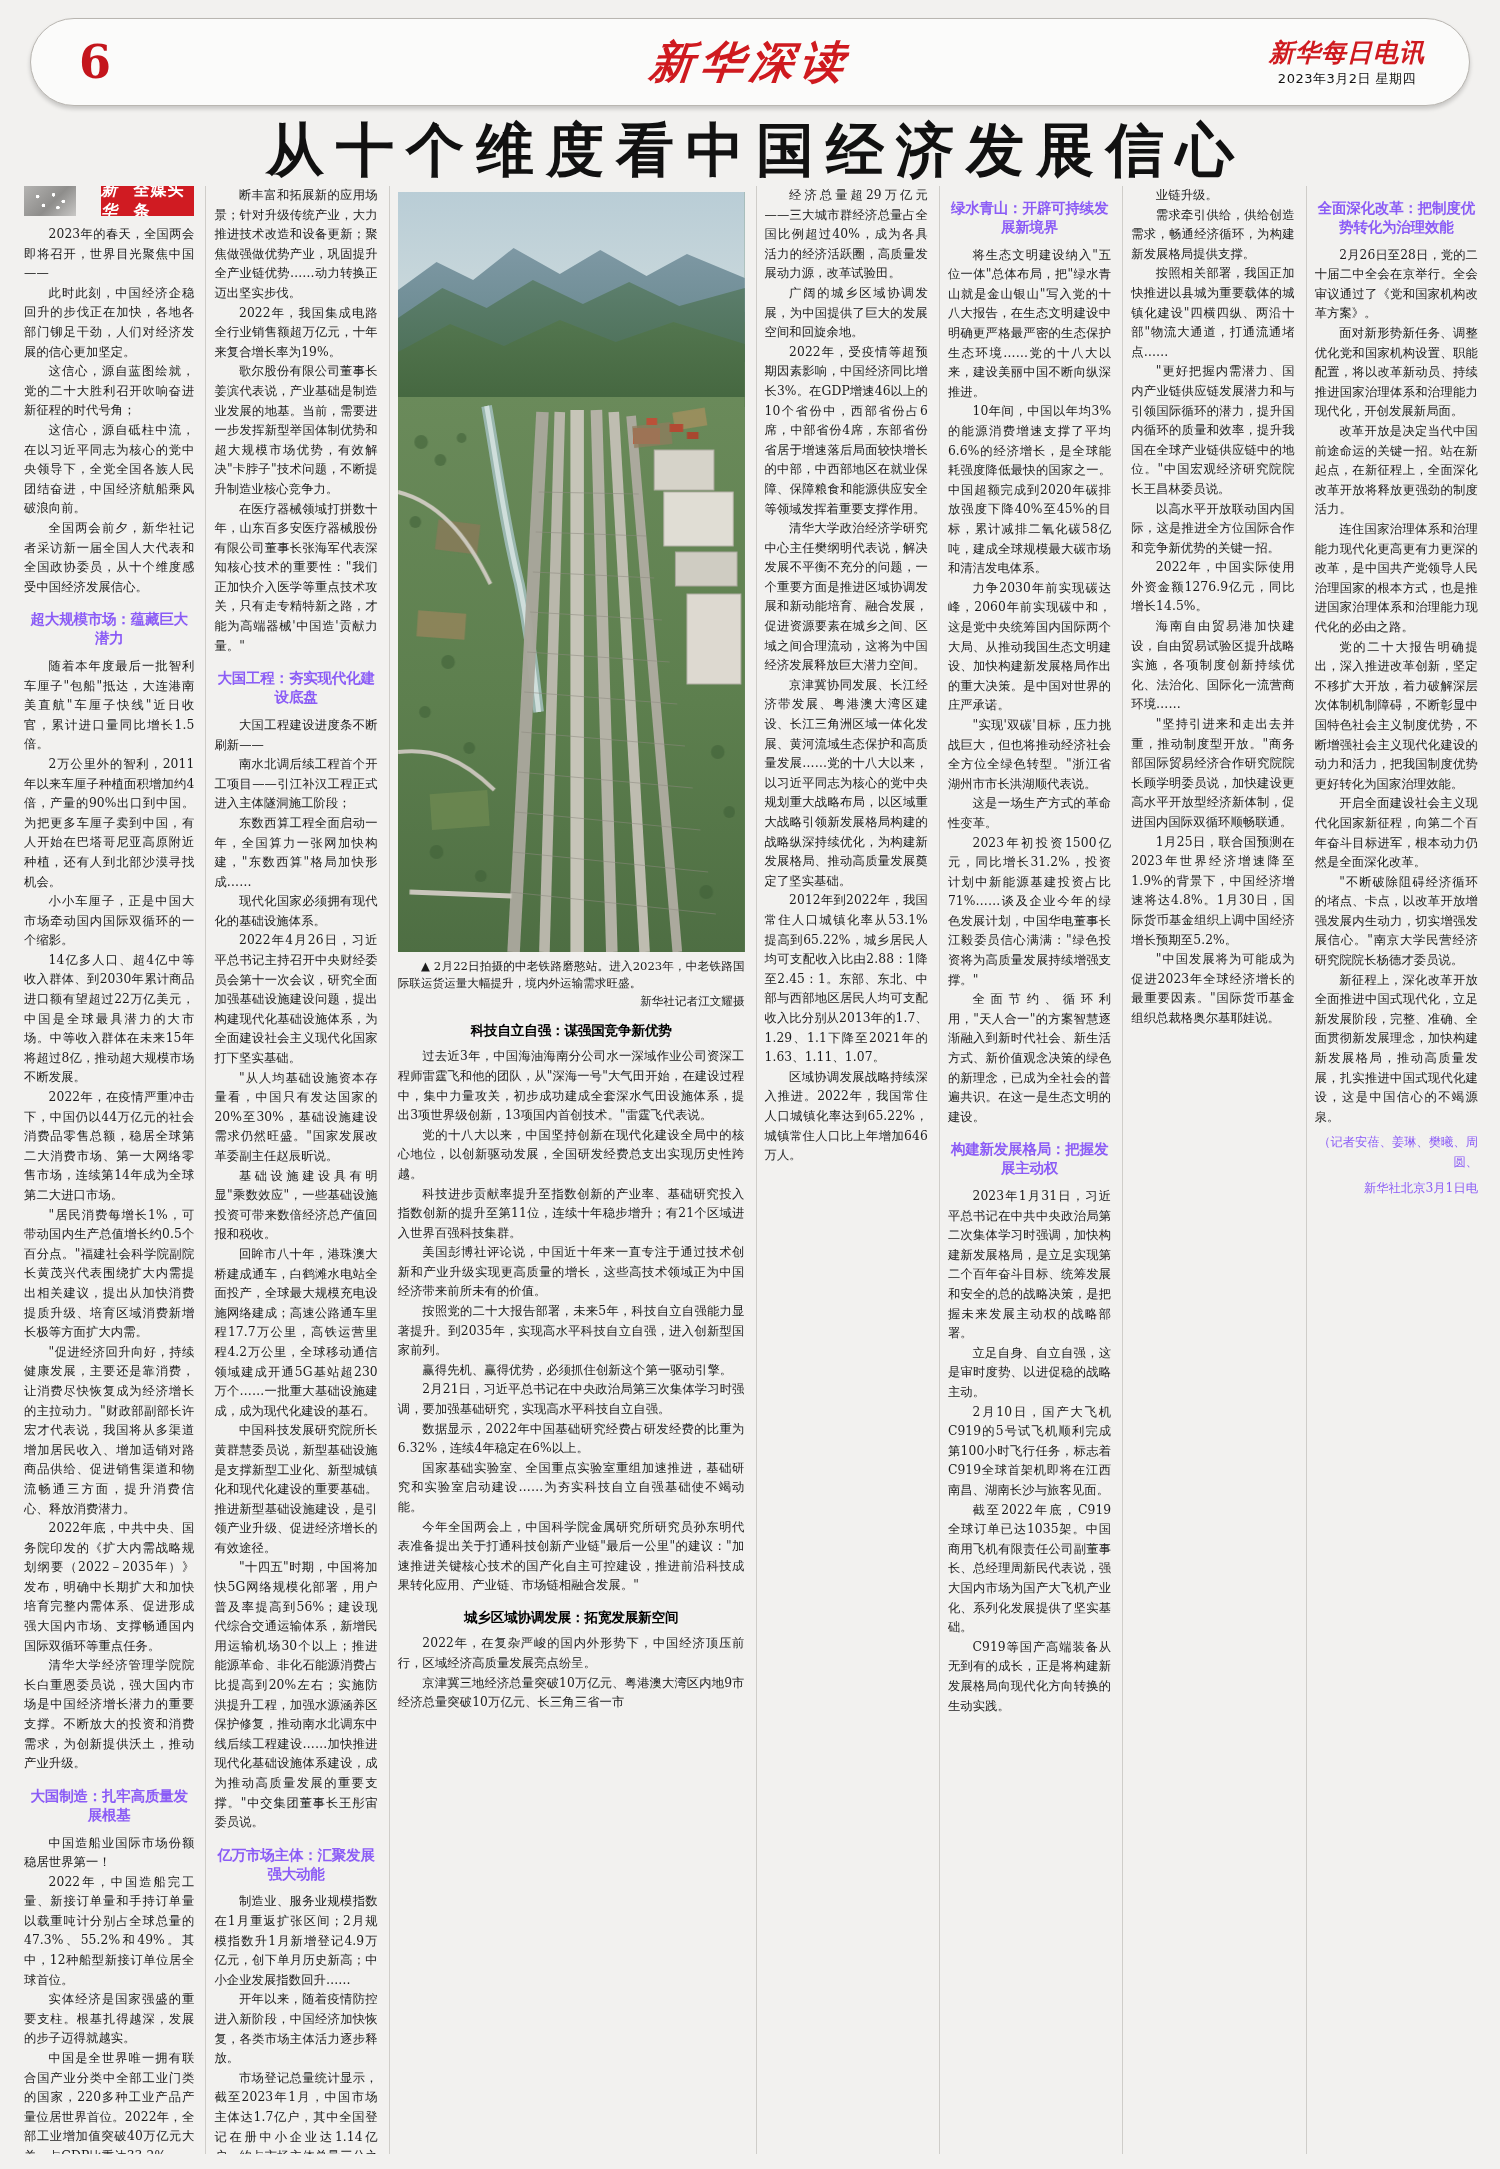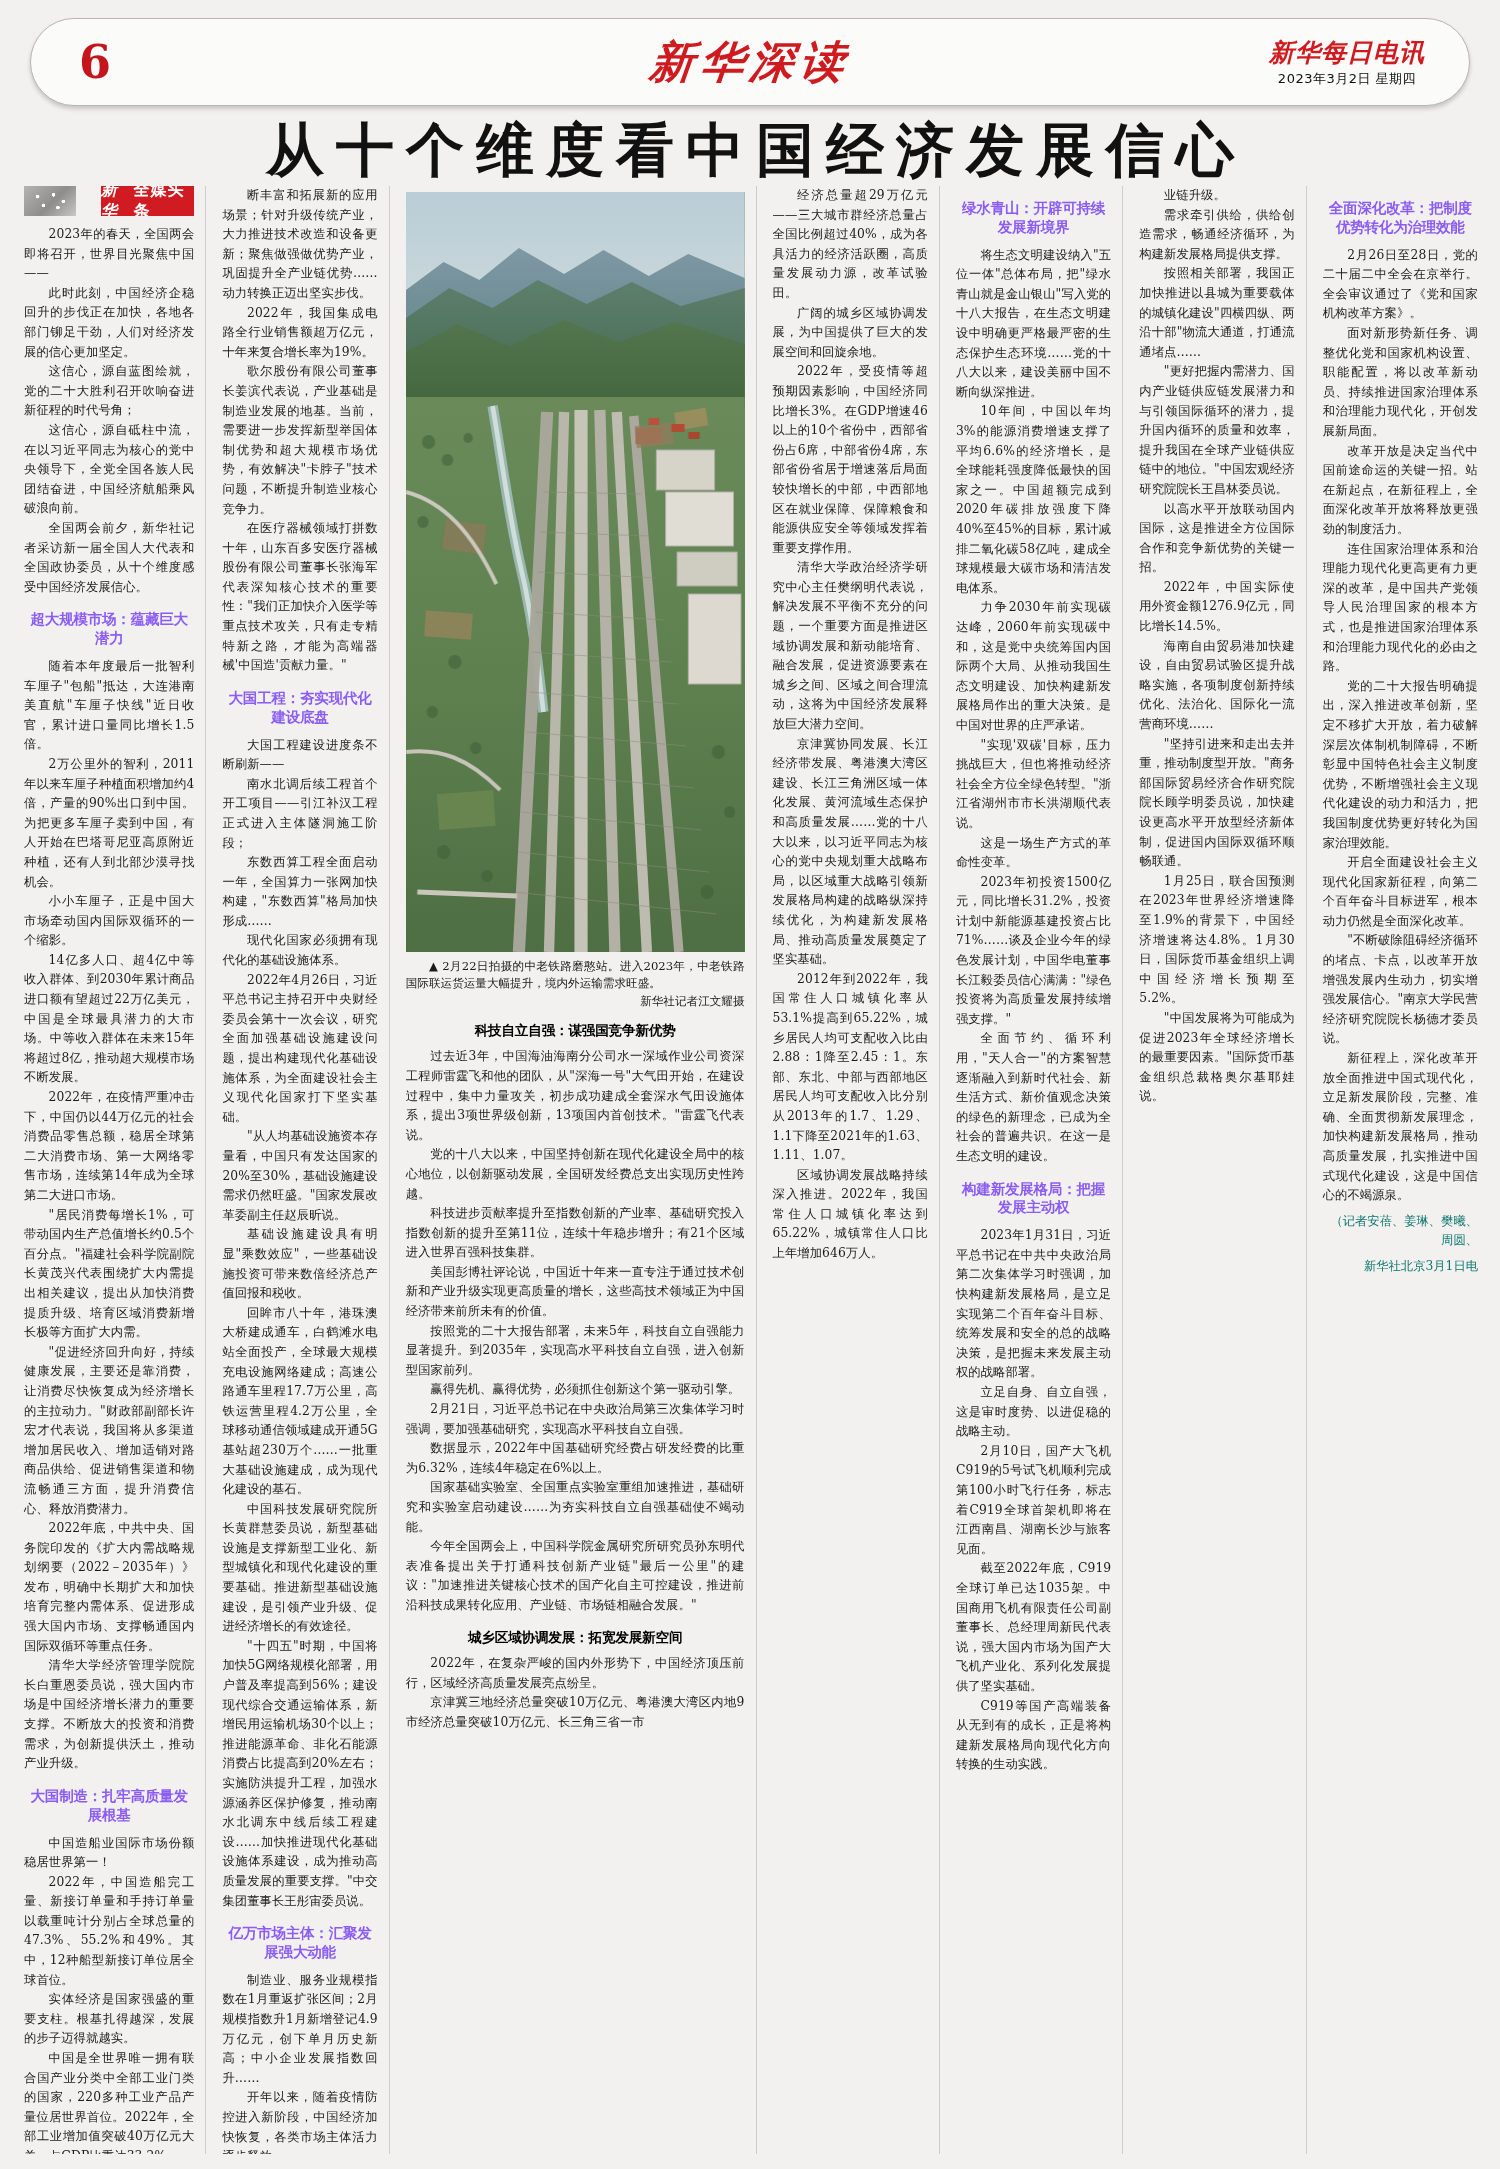--- a/index.html
+++ b/index.html
@@ -90,21 +90,21 @@
     width: 1458px; height: 1968px;
     display: grid;
     grid-template-columns: repeat(8, 1fr);
     column-gap: 9px;
   }
   .col {
     position: relative;
     overflow: hidden;
     padding: 0 2px;
   }
-  .col + .col { border-left: 1px solid #cfcdc9; padding-left: 16px; }
+  .col + .col { border-left: 1px solid #cfcdc9; padding-left: 8px; }
 
   p.body {
     font-family: "DejaVu Serif", "Liberation Serif", serif;
     font-size: 12.3px;
     line-height: 19.6px;
     color: #1b1b1b;
     text-align: justify;
     text-indent: 2em;
     margin-bottom: 0px;
     letter-spacing: 0.1px;
@@ -126,21 +126,21 @@
     color: #000;
     text-align: center;
     margin: 12px 0 8px 0;
     line-height: 1.35;
     letter-spacing: -0.2px;
   }
   .byline {
     font-family: "DejaVu Serif", "Liberation Serif", serif;
     font-size: 12.3px;
     line-height: 19.6px;
-    color: #0f766e;
+    color: #8b5cf6;
     text-align: right;
     margin-top: 6px;
   }
 
   
   .badge {
     position: relative;
     width: 100%;
     height: 30px;
     margin-bottom: 9px;

